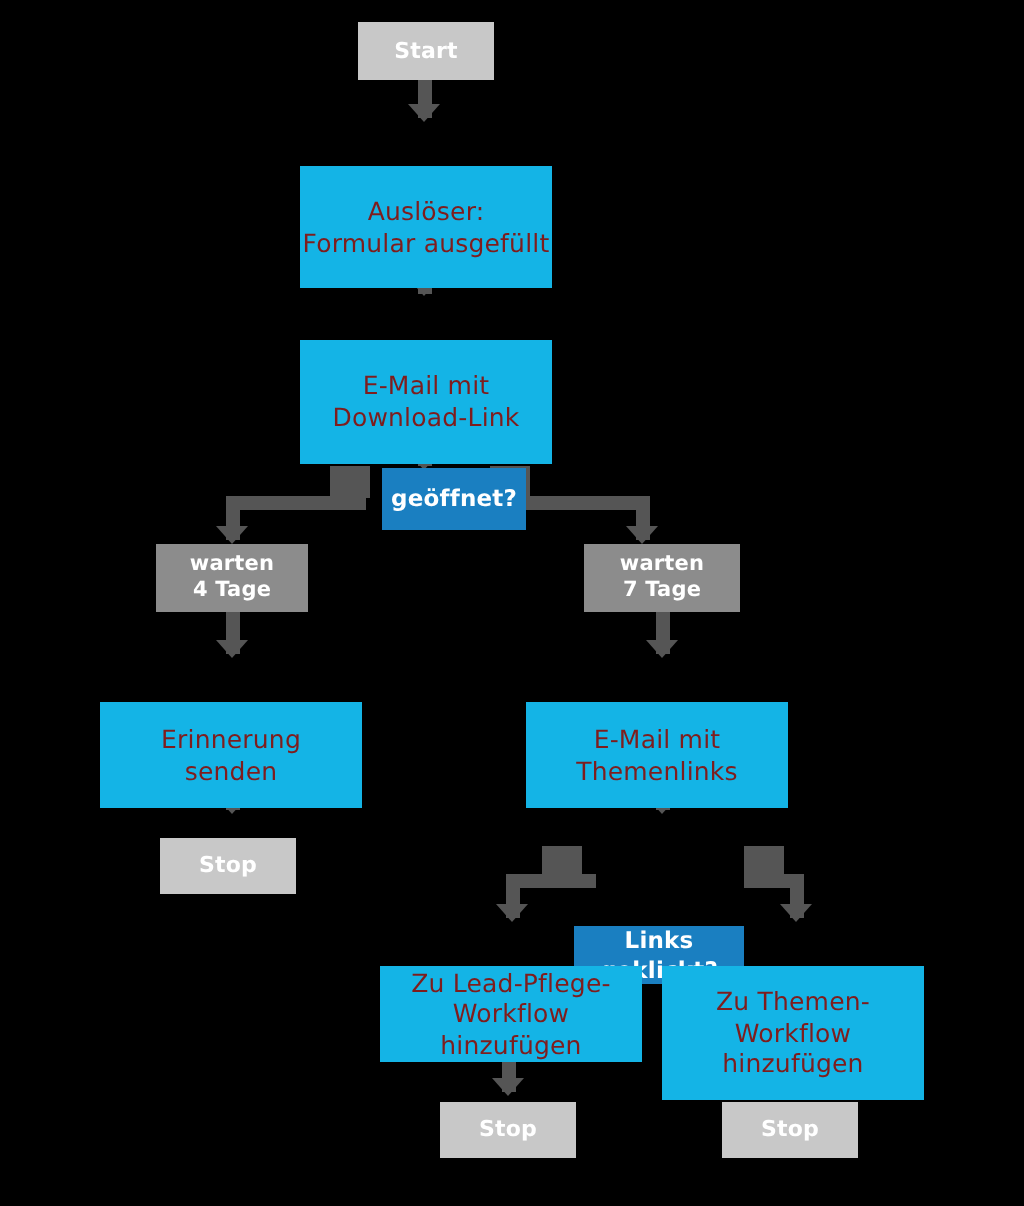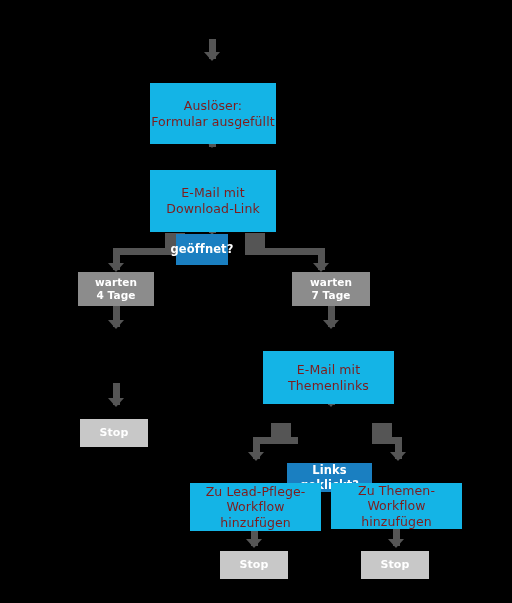--- a/index.html
+++ b/index.html
@@ -122,46 +122,49 @@
   <div class="arrowhead" style="left:246px; top:539px;"></div>
 
   <div class="conn" style="left:393px; top:524px; width:7px; height:22px;"></div>
   <div class="arrowhead" style="left:388px; top:539px;"></div>
 
   <div class="branch-label" style="left:165px; top:233px; width:20px; height:16px;"></div>
   <div class="branch-label" style="left:245px; top:233px; width:20px; height:16px;"></div>
   <div class="branch-label" style="left:271px; top:423px; width:20px; height:15px;"></div>
   <div class="branch-label" style="left:372px; top:423px; width:20px; height:15px;"></div>
 
+  <div class="node terminal" style="left:179px; top:11px; width:68px; height:29px;">Start</div>
 
   <div class="node action" style="left:150px; top:63px; width:126px; height:61px;">Auslöser:
 Formular ausgefüllt</div>
 
   <div class="node action" style="left:150px; top:150px; width:126px; height:62px;">E-Mail mit
 Download-Link</div>
 
-  <div class="node decision" style="left:176px; top:234px; width:52px; height:31px;">geöffnet?</div>
+  <div class="node decision" style="left:191px; top:234px; width:72px; height:31px;">geöffnet?</div>
 
   <div class="node wait" style="left:78px; top:272px; width:76px; height:34px;">warten
 4 Tage</div>
 
   <div class="node wait" style="left:292px; top:272px; width:78px; height:34px;">warten
 7 Tage</div>
 
+  <div class="node action" style="left:50px; top:331px; width:131px; height:53px;">Erinnerung
+senden</div>
 
   <div class="node action" style="left:263px; top:331px; width:131px; height:53px;">E-Mail mit
 Themenlinks</div>
 
   <div class="node terminal" style="left:80px; top:419px; width:68px; height:28px;">Stop</div>
 
   <div class="node decision" style="left:287px; top:423px; width:85px; height:29px;margin-top:40px;">Links geklickt?</div>
 
   <div class="node action" style="left:190px; top:463px; width:131px; height:48px;">Zu Lead-Pflege-
 Workflow hinzufügen</div>
 
-  <div class="node action" style="left:331px; top:463px; width:131px; height:46px;">Zu Themen-
+  <div class="node action" style="left:331px; top:463px; width:131px; height:67px;">Zu Themen-
 Workflow hinzufügen</div>
 
   <div class="node terminal" style="left:220px; top:551px; width:68px; height:28px;">Stop</div>
 
   <div class="node terminal" style="left:361px; top:551px; width:68px; height:28px;">Stop</div>
 
 </div>
 
 </body></html>

